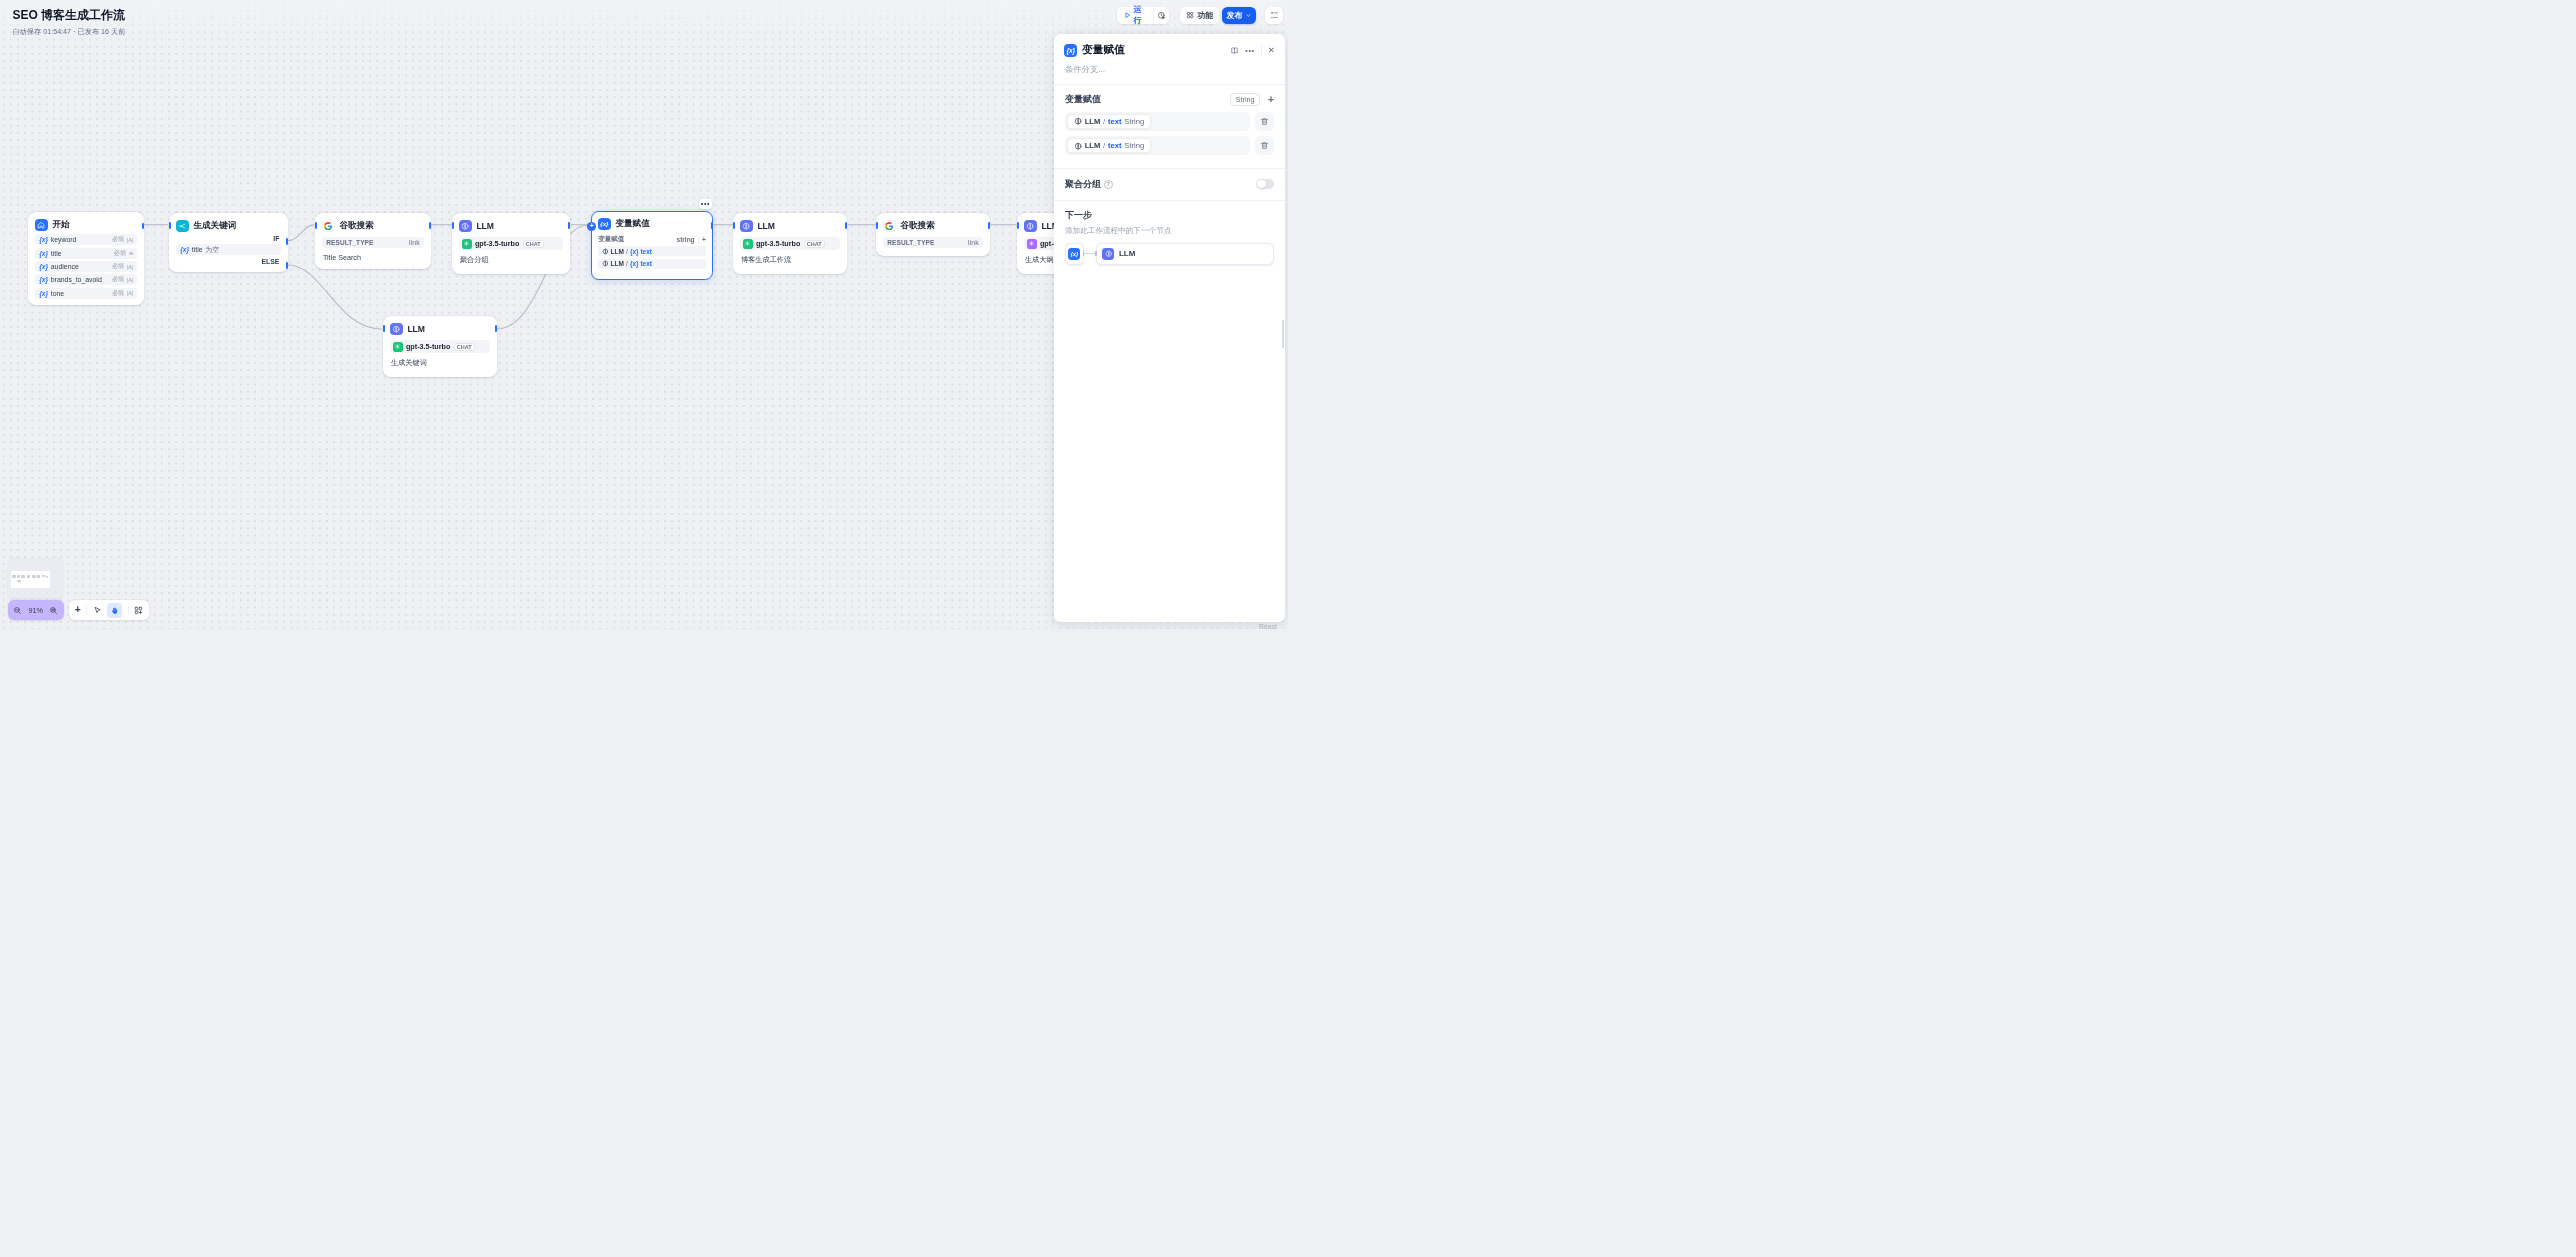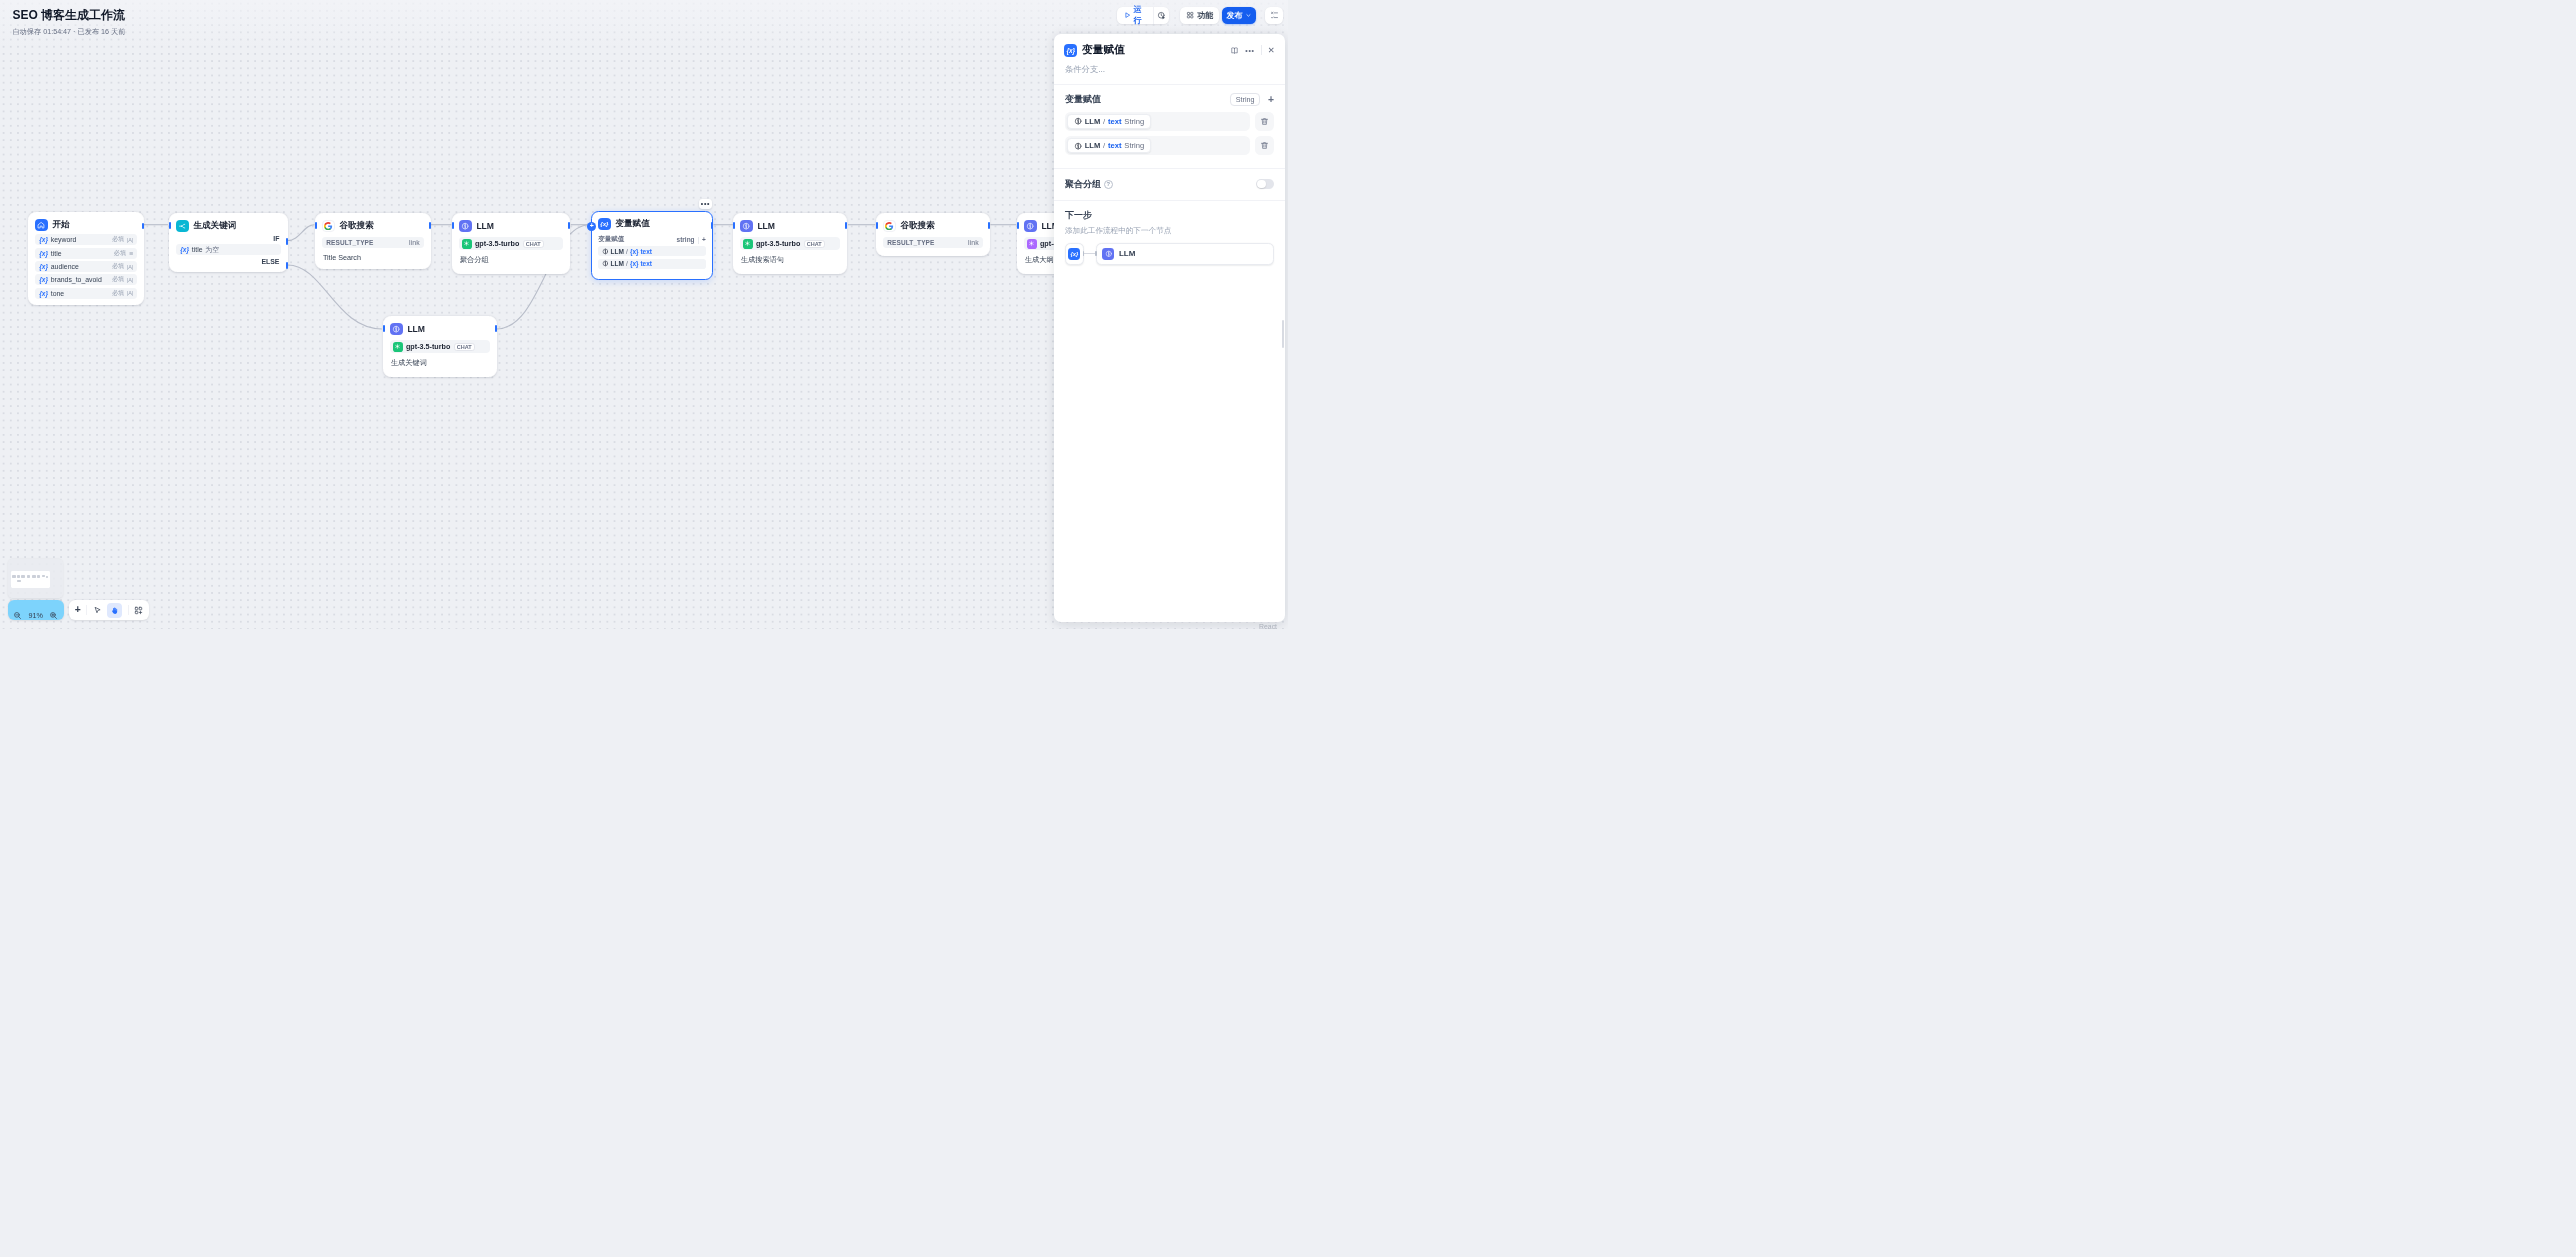--- a/index.html
+++ b/index.html
@@ -150,22 +150,22 @@
     display:flex; align-items:center; justify-content:center; }
   .llmcard .li svg { width:7.6px; height:7.6px; }
   .llmcard .lt { font-size:8px; font-weight:bold; color:#354052; }
   .scrollthumb { position:absolute; right:0.7px; top:286px; width:2.1px; height:27.5px; background:#d8dbe2; border-radius:1.4px; }
 
   
   .minimap { position:absolute; left:7.6px; top:559px; width:55px; height:39px;
     background:#e9ebf0d9; border-radius:4.8px; z-index:40; box-shadow:0 0.7px 2.1px rgba(16,24,40,.08); }
   .mmview { position:absolute; left:3.4px; top:11.7px; width:39px; height:17px; background:#fff; border-radius:1.4px; }
   .mmview i { position:absolute; background:#ccd0d9; border-radius:0.7px; }
-  .zoombar { position:absolute; left:7.6px; top:600px; width:56px; height:20px; background:#7dd3fc; border-radius:6.2px;
-    box-shadow:0 0.7px 2.1px rgba(16,24,40,.1); display:flex; align-items:flex-end; justify-content:space-between;
+  .zoombar { position:absolute; left:7.6px; top:600px; width:56px; height:20px; background:#c4b5fd; border-radius:6.2px;
+    box-shadow:0 0.7px 2.1px rgba(16,24,40,.1); display:flex; align-items:center; justify-content:space-between;
     padding:0 5.5px; z-index:40; color:#354052; }
   .zoomlvl { font-size:7.2px; color:#354052; }
   .toolsbar { position:absolute; left:69px; top:600px; width:80px; height:20px; background:#fff; border-radius:6.2px;
     box-shadow:0 0.7px 2.1px rgba(16,24,40,.1); display:flex; align-items:center; justify-content:space-evenly;
     z-index:40; color:#354052; }
   .toolsbar .toolsep { height:9.6px; }
   .handbtn { width:15px; height:15px; border-radius:4.1px; background:#dfe8fd; color:#2970ff;
     display:flex; align-items:center; justify-content:center; }
   .attribution { position:absolute; left:1259px; top:623px; font-size:6.9px; color:#b3b8c2; z-index:30; }
 </style>
@@ -419,21 +419,21 @@
       </div>
     <div class="modelrow">
         <span class="micon bg-green">
           <svg viewBox="0 0 24 24">
             <use href="#i-openai"></use>
           </svg>
         </span>
         <span class="mname">gpt-3.5-turbo</span>
         <span class="chat">CHAT</span>
       </div>
-    <div class="desc">生成搜索语句</div>
+    <div class="desc">博客生成工作流</div>
   </div>
 
   <div class="node" style="left:876px;top:213px;width:114px;height:43px;">
     <div class="handle h-in" style="top:8.3px"></div>
     <div class="handle h-out" style="top:8.3px"></div>
     <div class="ntitle">
         <span class="nicon bg-white">
           <svg viewBox="0 0 24 24">
             <use href="#i-google"></use>
           </svg>

